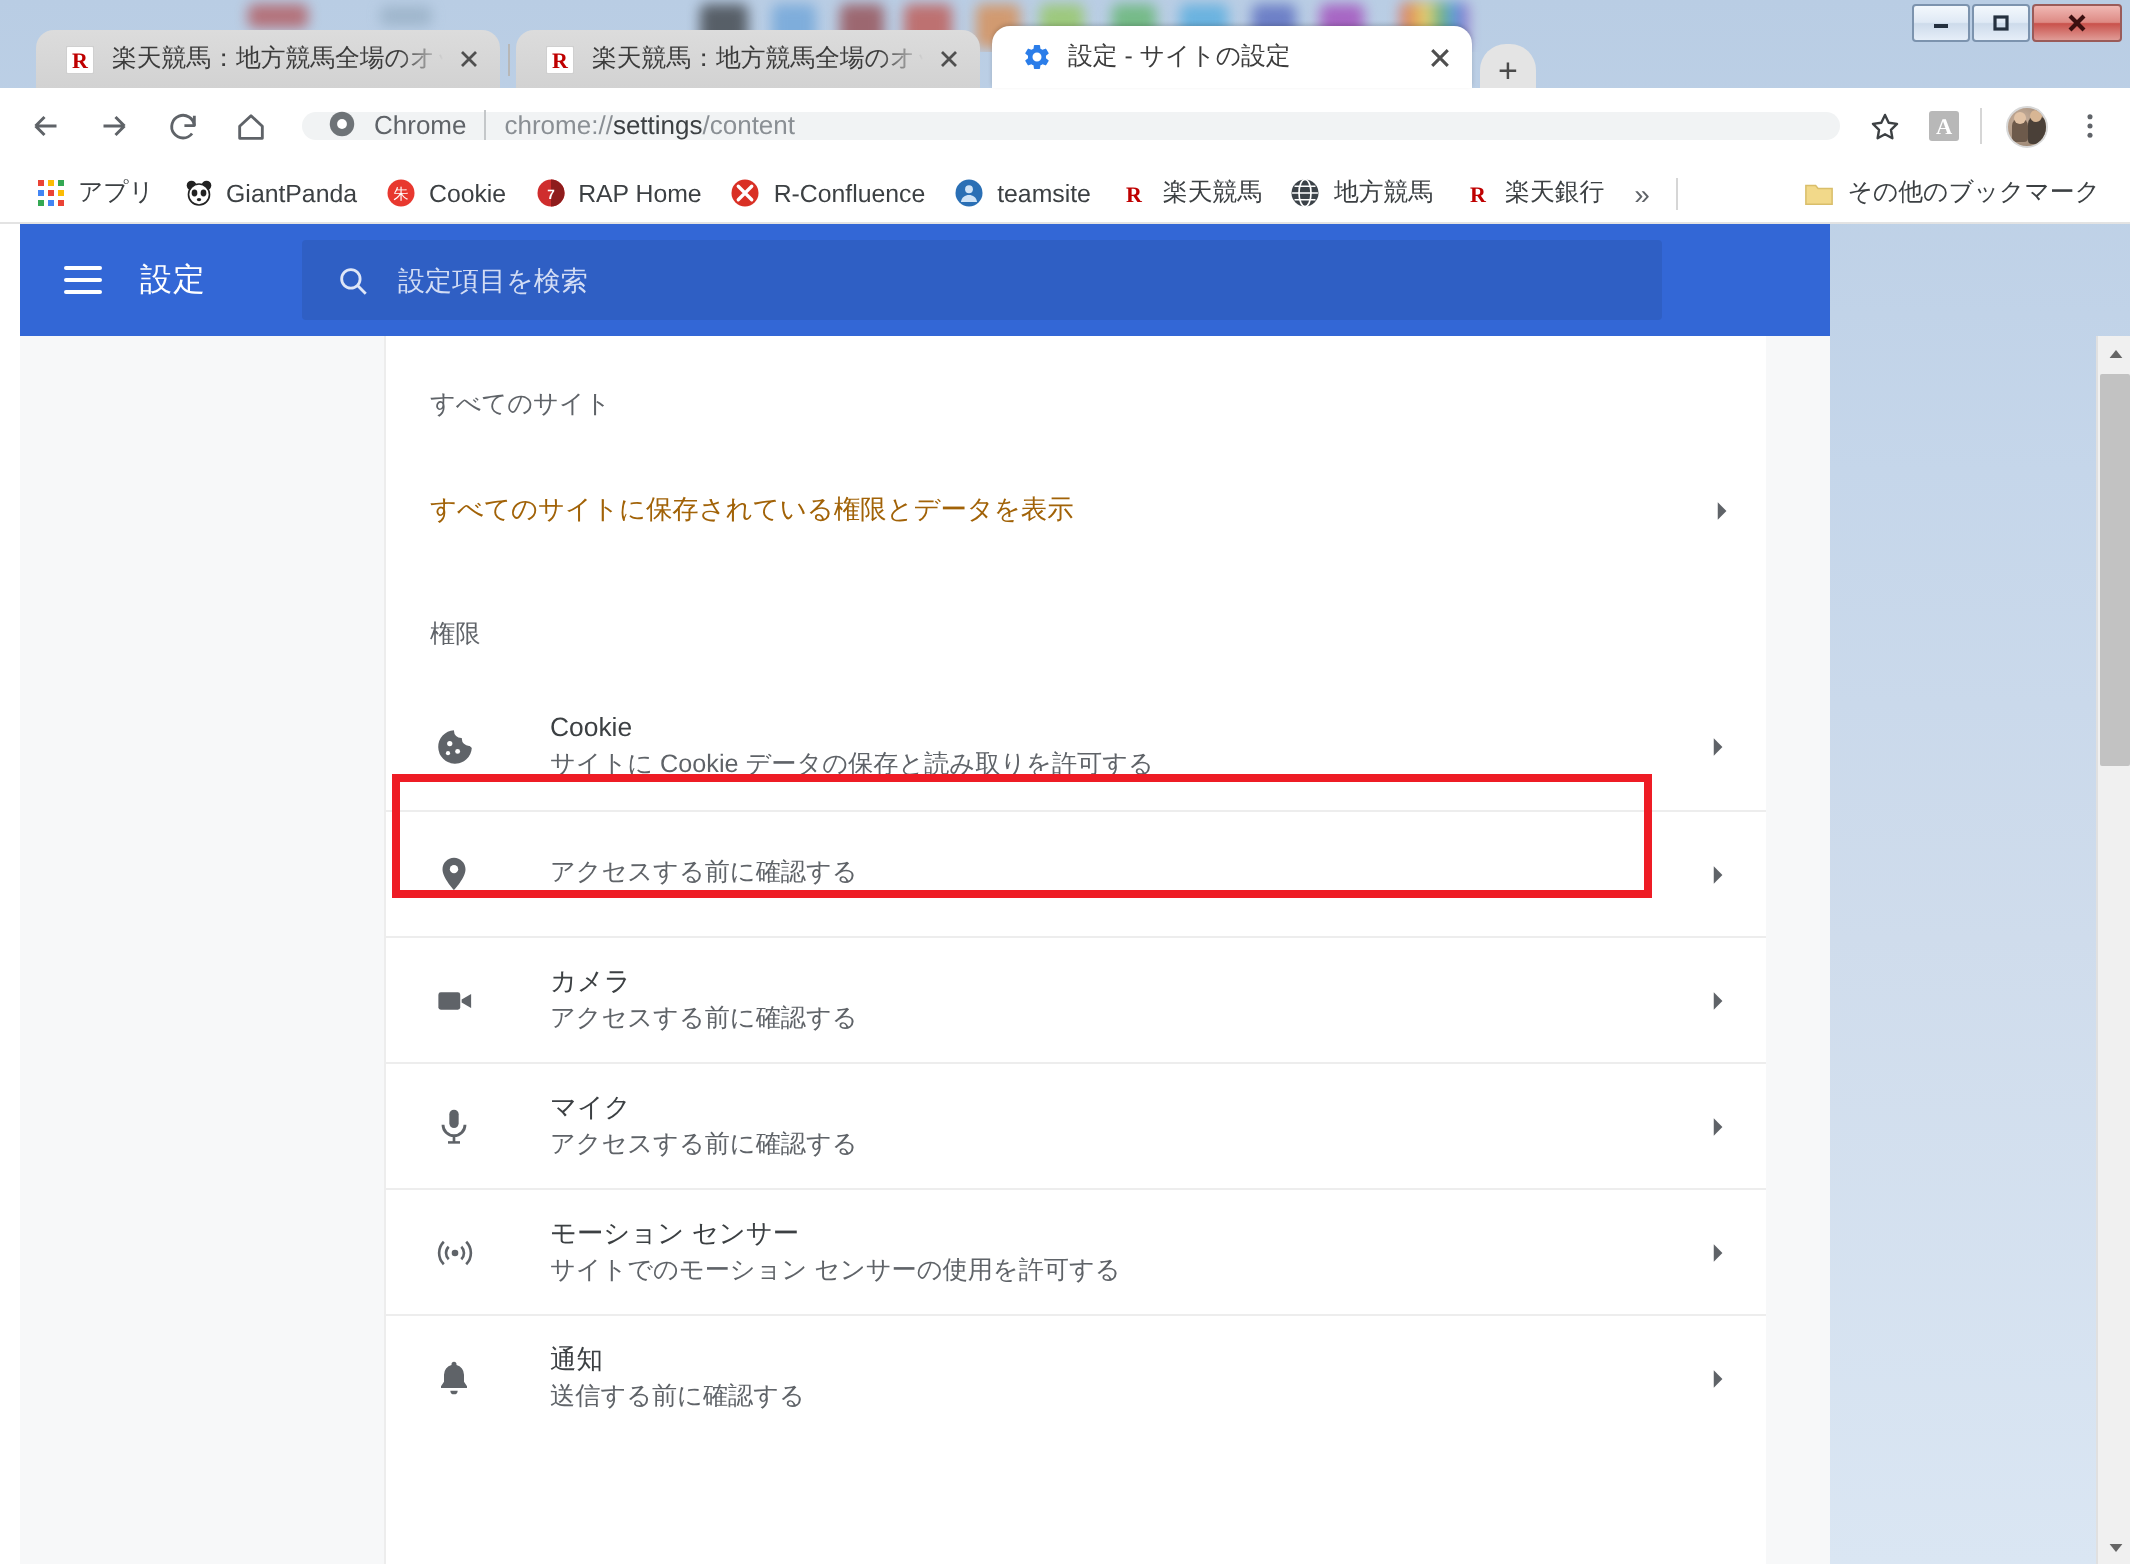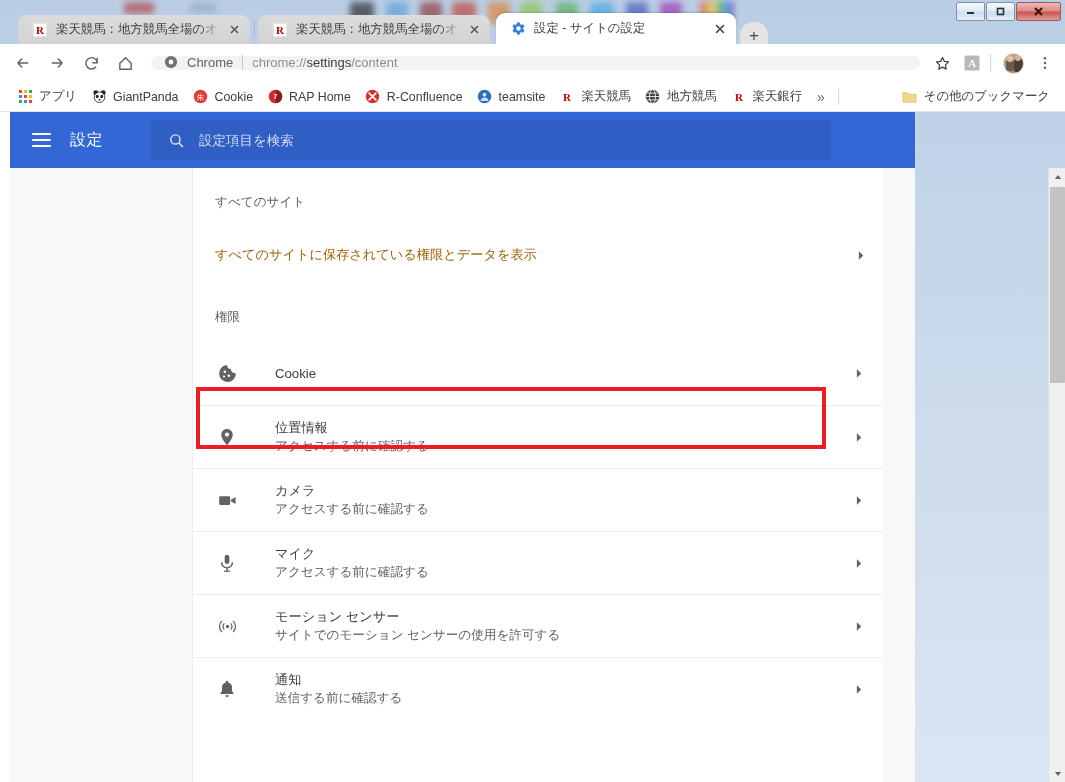--- a/index.html
+++ b/index.html
@@ -563,37 +563,37 @@
           <span class="row-ico">
             <svg width="21" height="21" viewBox="0 0 24 24" fill="#5f6368">
                 <path d="M21.6 12.6a9.6 9.6 0 1 1-10.2-10.2 4.2 4.2 0 0 0 4.5 4.5 4.2 4.2 0 0 0 4.5 4.5 9 9 0 0 1 1.2 1.2z"></path>
                 <circle cx="9" cy="10" r="1.5" fill="#fff"></circle>
                 <circle cx="13.5" cy="14.5" r="1.4" fill="#fff"></circle>
                 <circle cx="8" cy="15.5" r="1.2" fill="#fff"></circle>
               </svg>
           </span>
           <span class="row-txt">
             <div class="row-title">Cookie</div>
+            <div class="row-sub">サイトに Cookie データの保存と読み取りを許可する</div>
           </span>
           <span class="row-chev">
             <svg width="13" height="13" viewBox="0 0 24 24" fill="#5f6368">
                 <path d="M9 4l8 8-8 8z"></path>
               </svg>
           </span>
         </div>
 
         <div class="row">
           <span class="row-ico">
             <svg width="20" height="20" viewBox="0 0 24 24" fill="#5f6368">
                 <path d="M12 2.3c-3.8 0-6.9 3.1-6.9 6.9 0 5.2 6.9 12.5 6.9 12.5s6.9-7.3 6.9-12.5c0-3.8-3.1-6.9-6.9-6.9z"></path>
                 <circle cx="12" cy="9.1" r="2.5" fill="#fff"></circle>
               </svg>
           </span>
           <span class="row-txt">
-            <div class="row-title">位置情報</div>
             <div class="row-sub">アクセスする前に確認する</div>
           </span>
           <span class="row-chev">
             <svg width="13" height="13" viewBox="0 0 24 24" fill="#5f6368">
                 <path d="M9 4l8 8-8 8z"></path>
               </svg>
           </span>
         </div>
 
         <div class="row">

